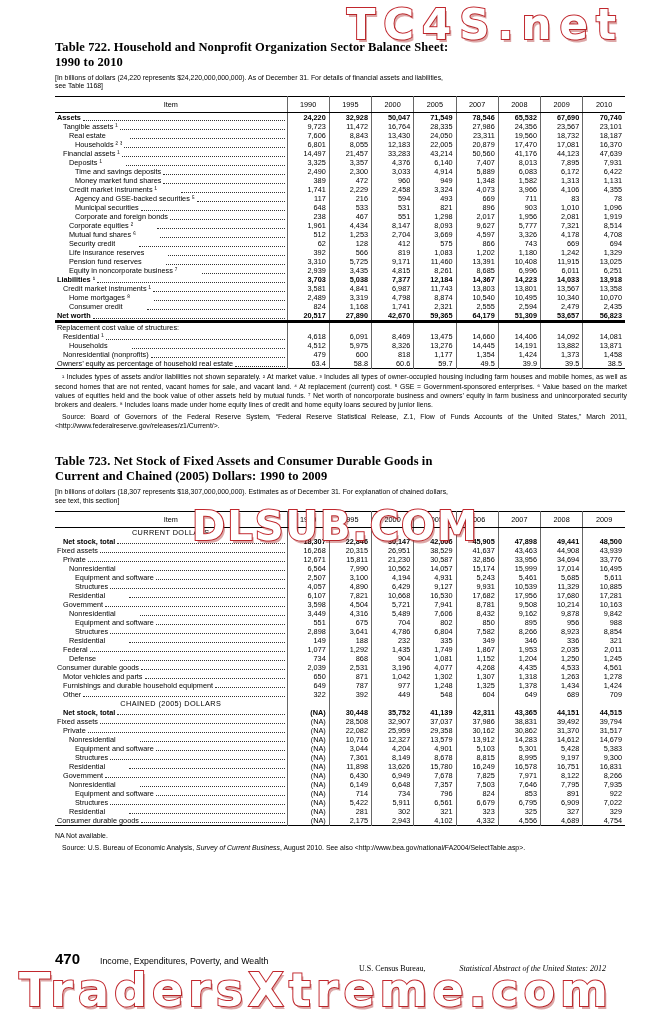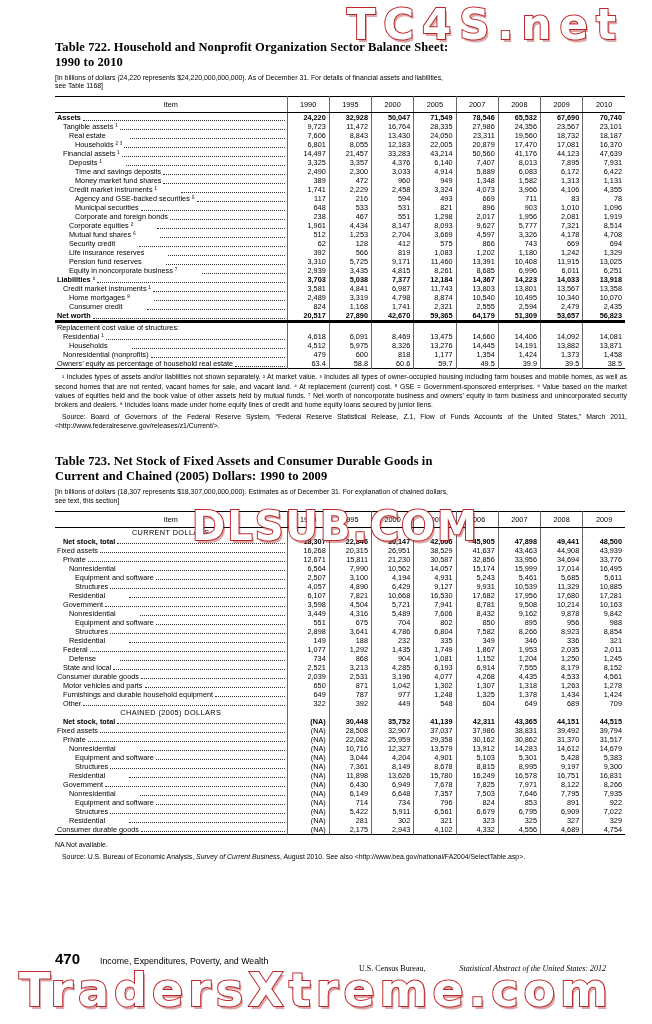--- a/index.html
+++ b/index.html
@@ -824,36 +824,20 @@
             <td class="val">868</td>
             <td class="val">904</td>
             <td class="val">1,081</td>
             <td class="val">1,152</td>
             <td class="val">1,204</td>
             <td class="val">1,250</td>
             <td class="val">1,245</td>
           </tr>
           <tr>
             <td class="item">
-              <div class="lw ind-1">
-                <span class="lbl">State and local</span>
-                <span class="dots"></span>
-              </div>
-            </td>
-            <td class="val">2,521</td>
-            <td class="val">3,213</td>
-            <td class="val">4,285</td>
-            <td class="val">6,193</td>
-            <td class="val">6,914</td>
-            <td class="val">7,555</td>
-            <td class="val">8,179</td>
-            <td class="val">8,152</td>
-          </tr>
-          <tr>
-            <td class="item">
               <div class="lw ind-0">
                 <span class="lbl">Consumer durable goods</span>
                 <span class="dots"></span>
               </div>
             </td>
             <td class="val">2,039</td>
             <td class="val">2,531</td>
             <td class="val">3,196</td>
             <td class="val">4,077</td>
             <td class="val">4,268</td>

